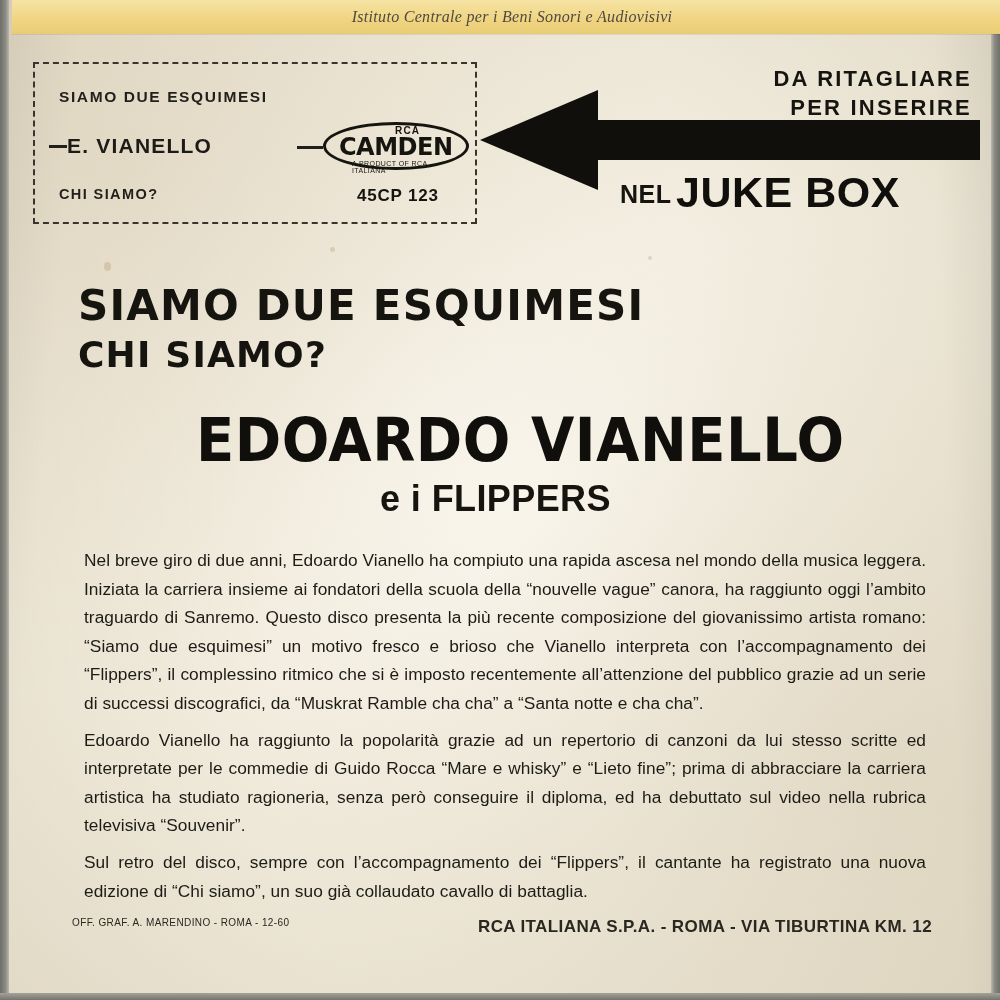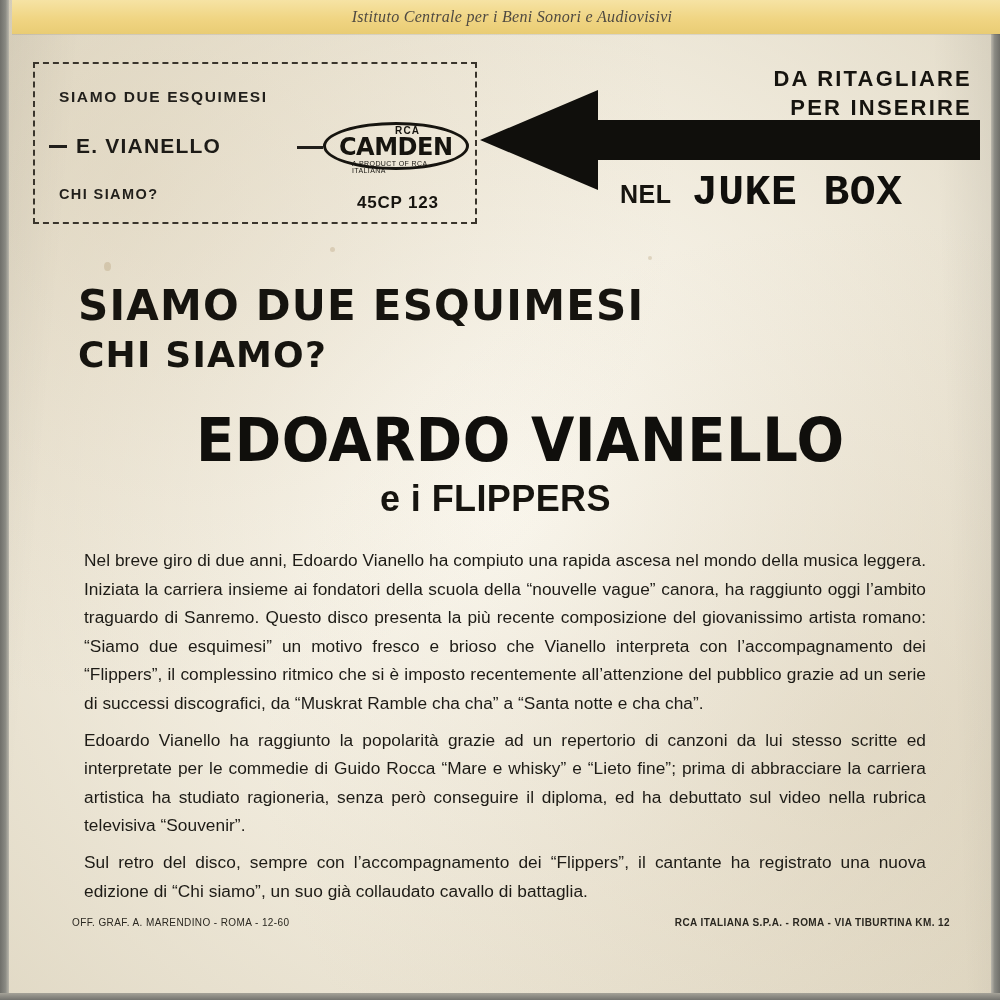--- a/index.html
+++ b/index.html
@@ -99,21 +99,20 @@
     font-size: 15.5px;
     font-weight: bold;
     letter-spacing: 1.6px;
     color: #211f1b;
   }
   .cp-artist-line {
     position: absolute;
     left: 14px; top: 70px;
     display: flex;
     align-items: center;
-    gap: 9px;
   }
   .cp-dash {
     display: inline-block;
     width: 18px; height: 3px;
     background: #211f1b;
   }
   .cp-artist {
     font-size: 21px;
     font-weight: bold;
     letter-spacing: 1.2px;
@@ -173,21 +172,20 @@
     letter-spacing: 0.4px;
     color: #16140f;
   }
   #catalog {
     position: absolute;
     left: 322px; top: 122px;
     font-size: 17px;
     font-weight: bold;
     letter-spacing: 0.8px;
     color: #16140f;
-    margin-top: 7px;
   }
 
   
   #jukebox-block {
     position: absolute;
     left: 480px; top: 58px;
     width: 500px; height: 168px;
   }
   #arrow {
     position: absolute;
@@ -207,26 +205,26 @@
   #jb-nel {
     position: absolute;
     left: 140px; top: 122px;
     font-size: 25px;
     font-weight: bold;
     letter-spacing: 0.5px;
     color: #16140f;
   }
   #jb-main {
     position: absolute;
-    left: 212px; top: 110px;
+    left: 196px; top: 110px;
     font-size: 43px;
     font-weight: bold;
     letter-spacing: 0.5px;
     color: #100f0c;
-    font-family: Liberation Mono, monospace;
+    font-family: Liberation Sans, sans-serif;
   }
 
   
   #titles {
     position: absolute;
     left: 78px; top: 282px;
     width: 860px;
   }
   .song1 {
     font-size: 42px;
@@ -285,22 +283,22 @@
   #footer-left {
     position: absolute;
     left: 72px; top: 917px;
     font-size: 10px;
     letter-spacing: 0.4px;
     color: #2a2720;
     font-weight: normal;
   }
   #footer-right {
     position: absolute;
-    right: 50px; top: 917px;
-    font-size: 10px;
+    right: 68px; top: 917px;
+    font-size: 17px;
     letter-spacing: 0.4px;
     color: #2a2720;
     font-weight: bold;
   }
 
   
   .spot {
     position: absolute;
     border-radius: 50%;
     background: rgba(150,120,70,0.22);

